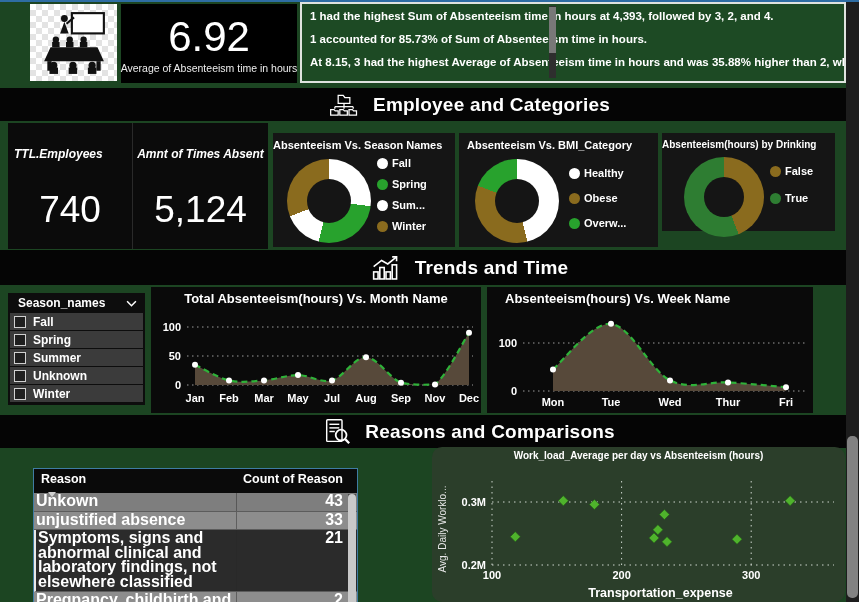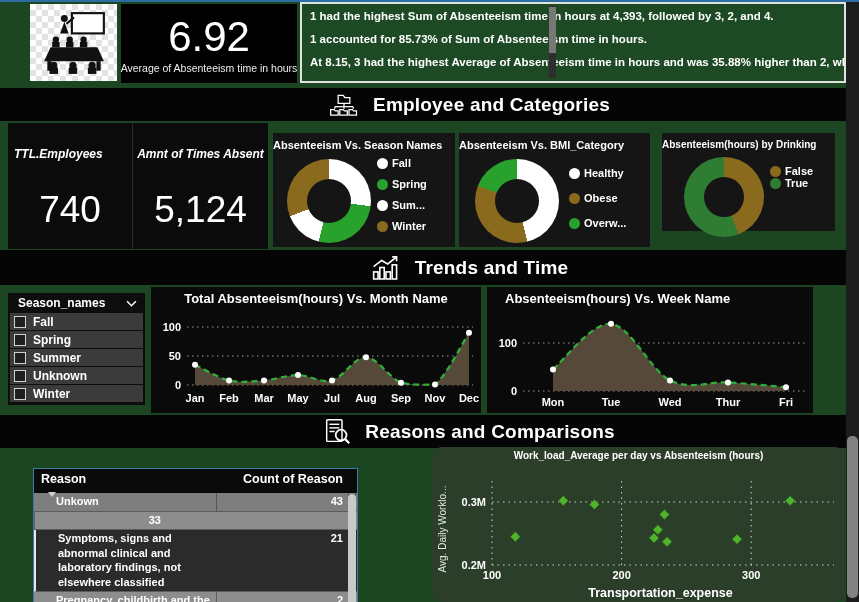--- a/index.html
+++ b/index.html
@@ -34,33 +34,33 @@
   .kpi-cell.l{width:125px;border-right:1px solid #2a2a2a;}
   .kpi-cell.r{width:135px;}
   .kpi-head{font-size:12px;font-weight:bold;padding-top:24px;text-align:center;white-space:nowrap;font-style:italic;}
   .kpi-cell.l .kpi-head{text-align:left;padding-left:6px;}
   .kpi-val{font-size:37px;text-align:center;margin-top:28px;}
   .kpi-sub{font-size:15px;text-align:center;margin-top:16px;white-space:nowrap;overflow:hidden;}
 
   
   .donut-panel{background:#151515;}
   #donut0{left:273px;top:133px;width:182px;height:114px;}
-  #donut1{left:459px;top:133px;width:191px;height:114px;}
+  #donut1{left:459px;top:133px;width:191px;height:114px;padding-left:8px;}
   #donut2{left:662px;top:133px;width:173px;height:98px;}
   .donut-title{font-size:11px;font-weight:bold;text-align:left;padding-top:6px;white-space:nowrap;}
   #donut2 .donut-title{font-size:10px;}
   .donut{position:absolute;border-radius:50%;}
   #donut0 .donut{left:14px;top:26px;width:84px;height:84px;}
   #donut1 .donut{left:16px;top:26px;width:84px;height:84px;}
   #donut2 .donut{left:22px;top:24px;width:80px;height:80px;}
   .donut::after{content:"";position:absolute;inset:20px;border-radius:50%;background:#151515;}
   .legend{position:absolute;display:flex;flex-direction:column;}
   #donut0 .legend{left:104px;top:24px;gap:9px;}
   #donut1 .legend{left:110px;top:34px;gap:13px;}
-  #donut2 .legend{left:108px;top:32px;}
+  #donut2 .legend{left:108px;top:32px;gap:15px;}
   .legend-item{display:flex;align-items:center;gap:4px;}
   .legend-item .dot{width:11px;height:11px;border-radius:50%;flex:none;}
   .legend-label{font-size:11px;font-weight:bold;white-space:nowrap;}
 
   
   .slicer{left:8px;top:293px;width:137px;height:112px;background:#0d0d0d;}
   .slicer-head{display:flex;align-items:center;justify-content:space-between;
      padding:3px 8px 2px 10px;}
   .slicer-head .t{font-size:12px;font-weight:bold;}
   .slicer-item{display:flex;align-items:center;gap:7px;background:#3b3b3b;
@@ -83,21 +83,21 @@
   .thead .h1{flex:1;font-size:12.5px;font-weight:bold;padding:3px 0 0 7px;}
   .thead .h2{width:112px;font-size:12.5px;font-weight:bold;text-align:right;padding:3px 14px 0 0;}
   .sort-tri{display:inline-block;width:0;height:0;border-left:4px solid transparent;
      border-right:4px solid transparent;border-top:5px solid #cfcfcf;margin-left:7px;margin-top:-2px;}
   .tbody{height:112px;overflow:hidden;}
   .trow{display:flex;color:#fff;}
   .trow.alt0{background:#7e7e7e;}
   .trow.alt1{background:#8d8d8d;}
   .trow.hl{background:#2b2b2b;border-left:2px solid #e8e8e8;}
   .trow{border-bottom:1px solid #5c5c5c;}
-  .tcell{font-size:11px;font-weight:600;line-height:14.5px;padding:1px 0 2px 22px;}
+  .tcell{font-size:16px;font-weight:600;line-height:14.5px;padding:1px 0 2px 2px;}
   .tcell.reason{flex:1;}
   .tcell.count{width:104px;text-align:right;padding-right:14px;border-left:1px solid rgba(40,40,40,.45);}
   .tfoot{display:flex;background:#5a7a5e;height:17px;border-top:1px solid #9fc8da;align-items:center;}
   .tfoot .label{flex:1;font-size:12.5px;font-weight:bold;padding-left:7px;}
   .tfoot .val{width:104px;font-size:12.5px;font-weight:bold;text-align:right;padding-right:14px;}
   .table-scroll{position:absolute;right:1px;top:25px;width:8px;height:124px;background:#4c4c4c;}
   .table-scroll .thumb{position:absolute;top:0;left:0;width:8px;height:118px;background:#c9c9c9;border-radius:4px;}
 
   
   .scatter-panel{left:432px;top:447px;width:413px;height:155px;background:var(--scatter_panel,#2b3e2a);
@@ -359,20 +359,21 @@
         <span>Reason</span><br><span class="sort-tri"></span>
       </div>
       <div class="h2">Count of Reason</div>
     </div>
     <div class="tbody" id="table-body">
         <div class="trow alt0">
           <div class="tcell reason">Unkown</div>
           <div class="tcell count">43</div>
         </div>
         <div class="trow alt1">
+          <div class="tcell reason">unjustified absence</div>
           <div class="tcell count">33</div>
         </div>
         <div class="trow hl">
           <div class="tcell reason">Symptoms, signs and abnormal clinical and laboratory findings, not elsewhere classified</div>
           <div class="tcell count">21</div>
         </div>
         <div class="trow alt1">
           <div class="tcell reason">Pregnancy, childbirth and the puerperium</div>
           <div class="tcell count">2</div>
         </div>

